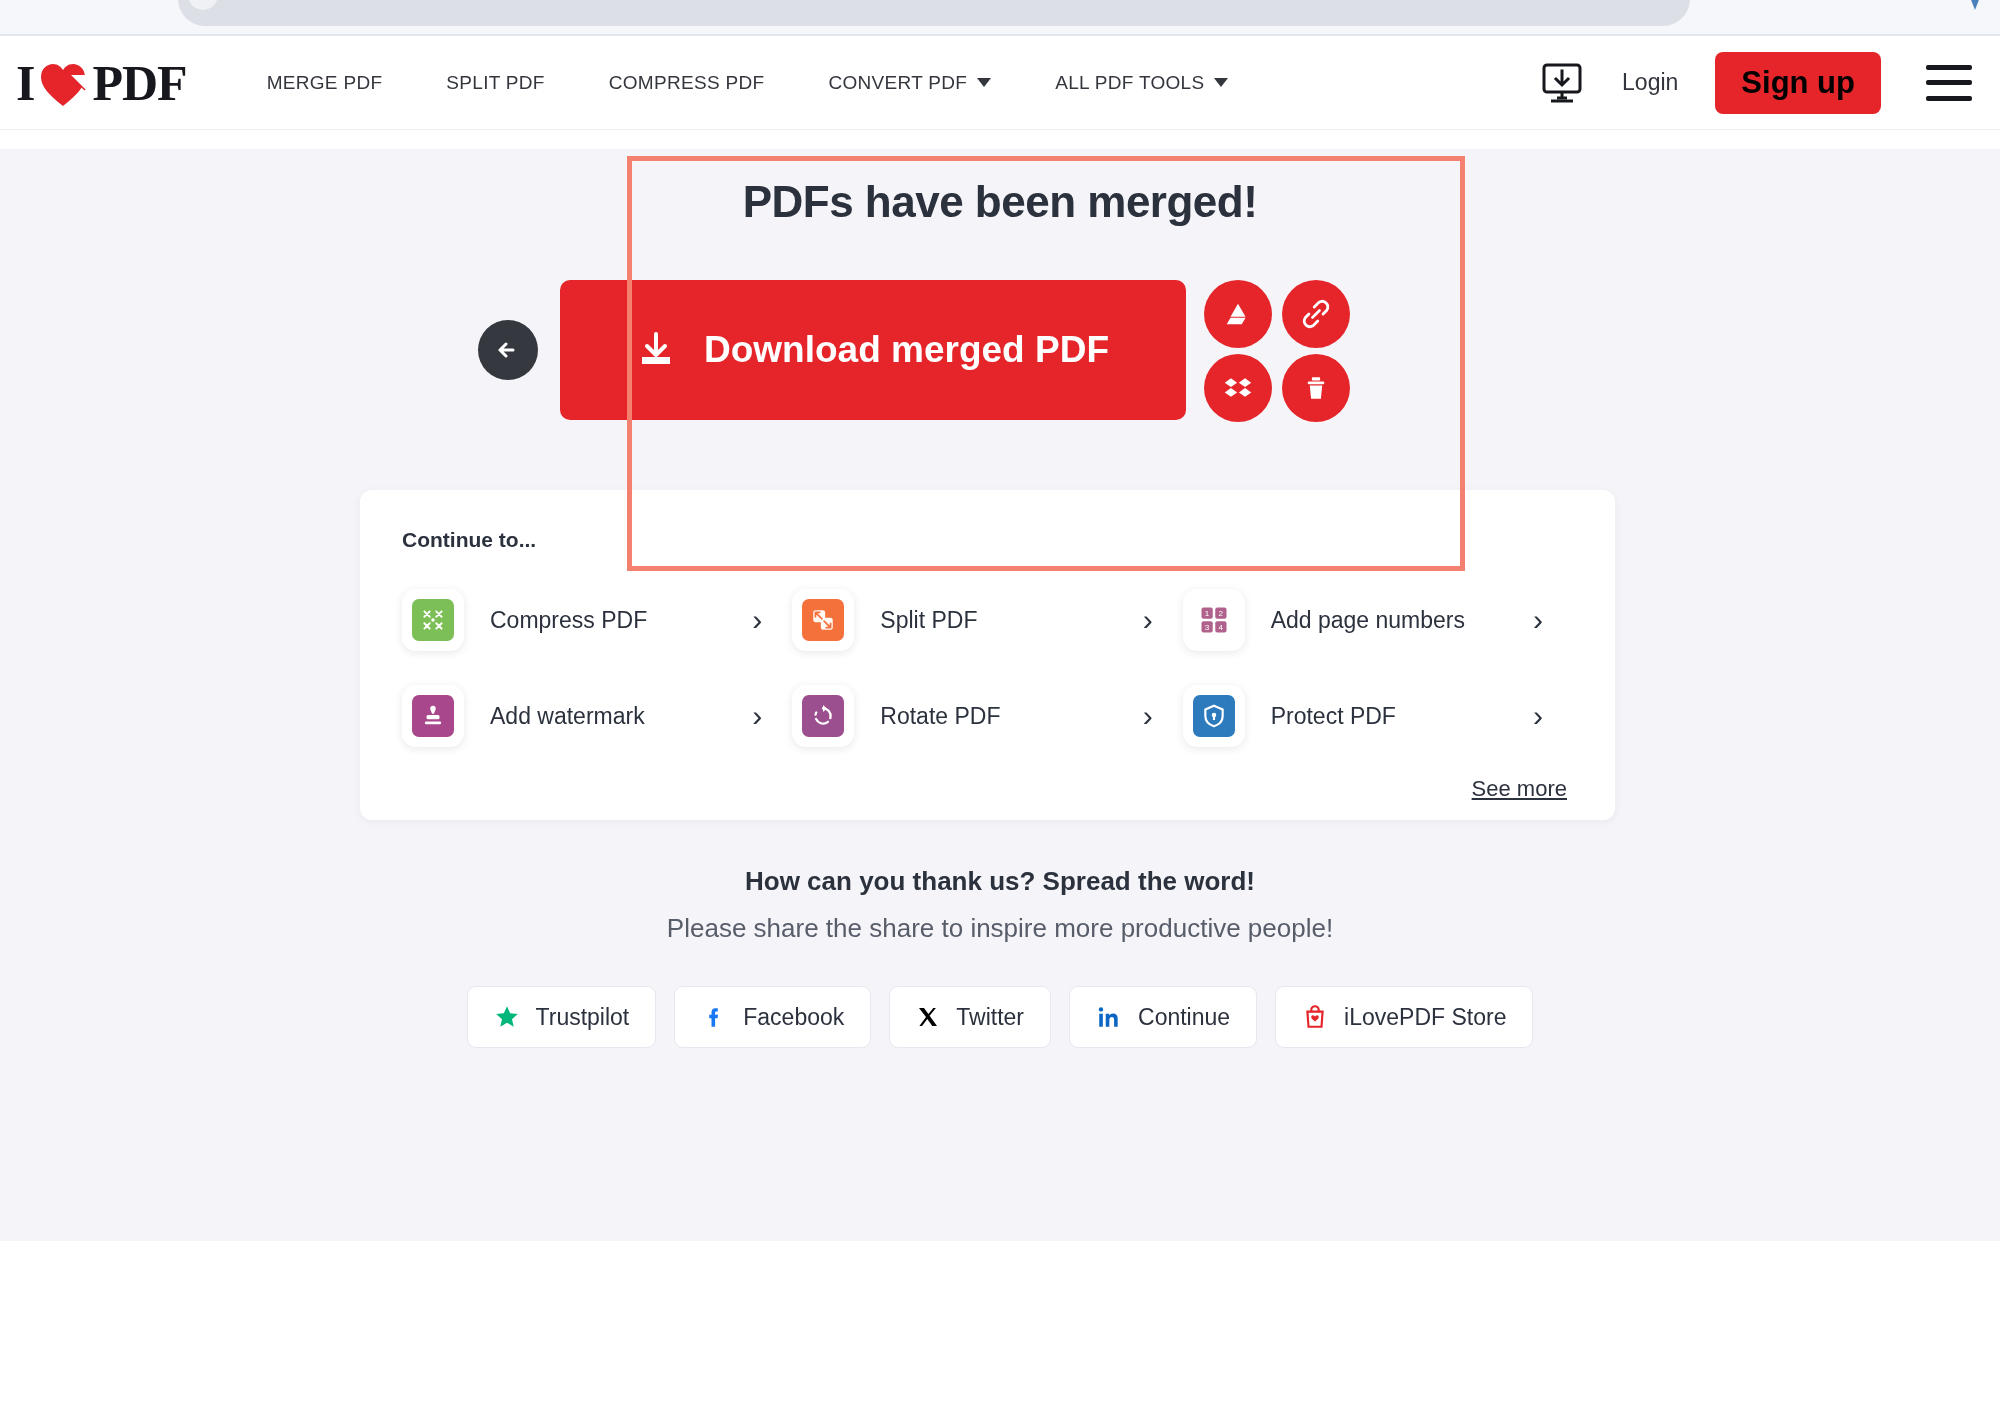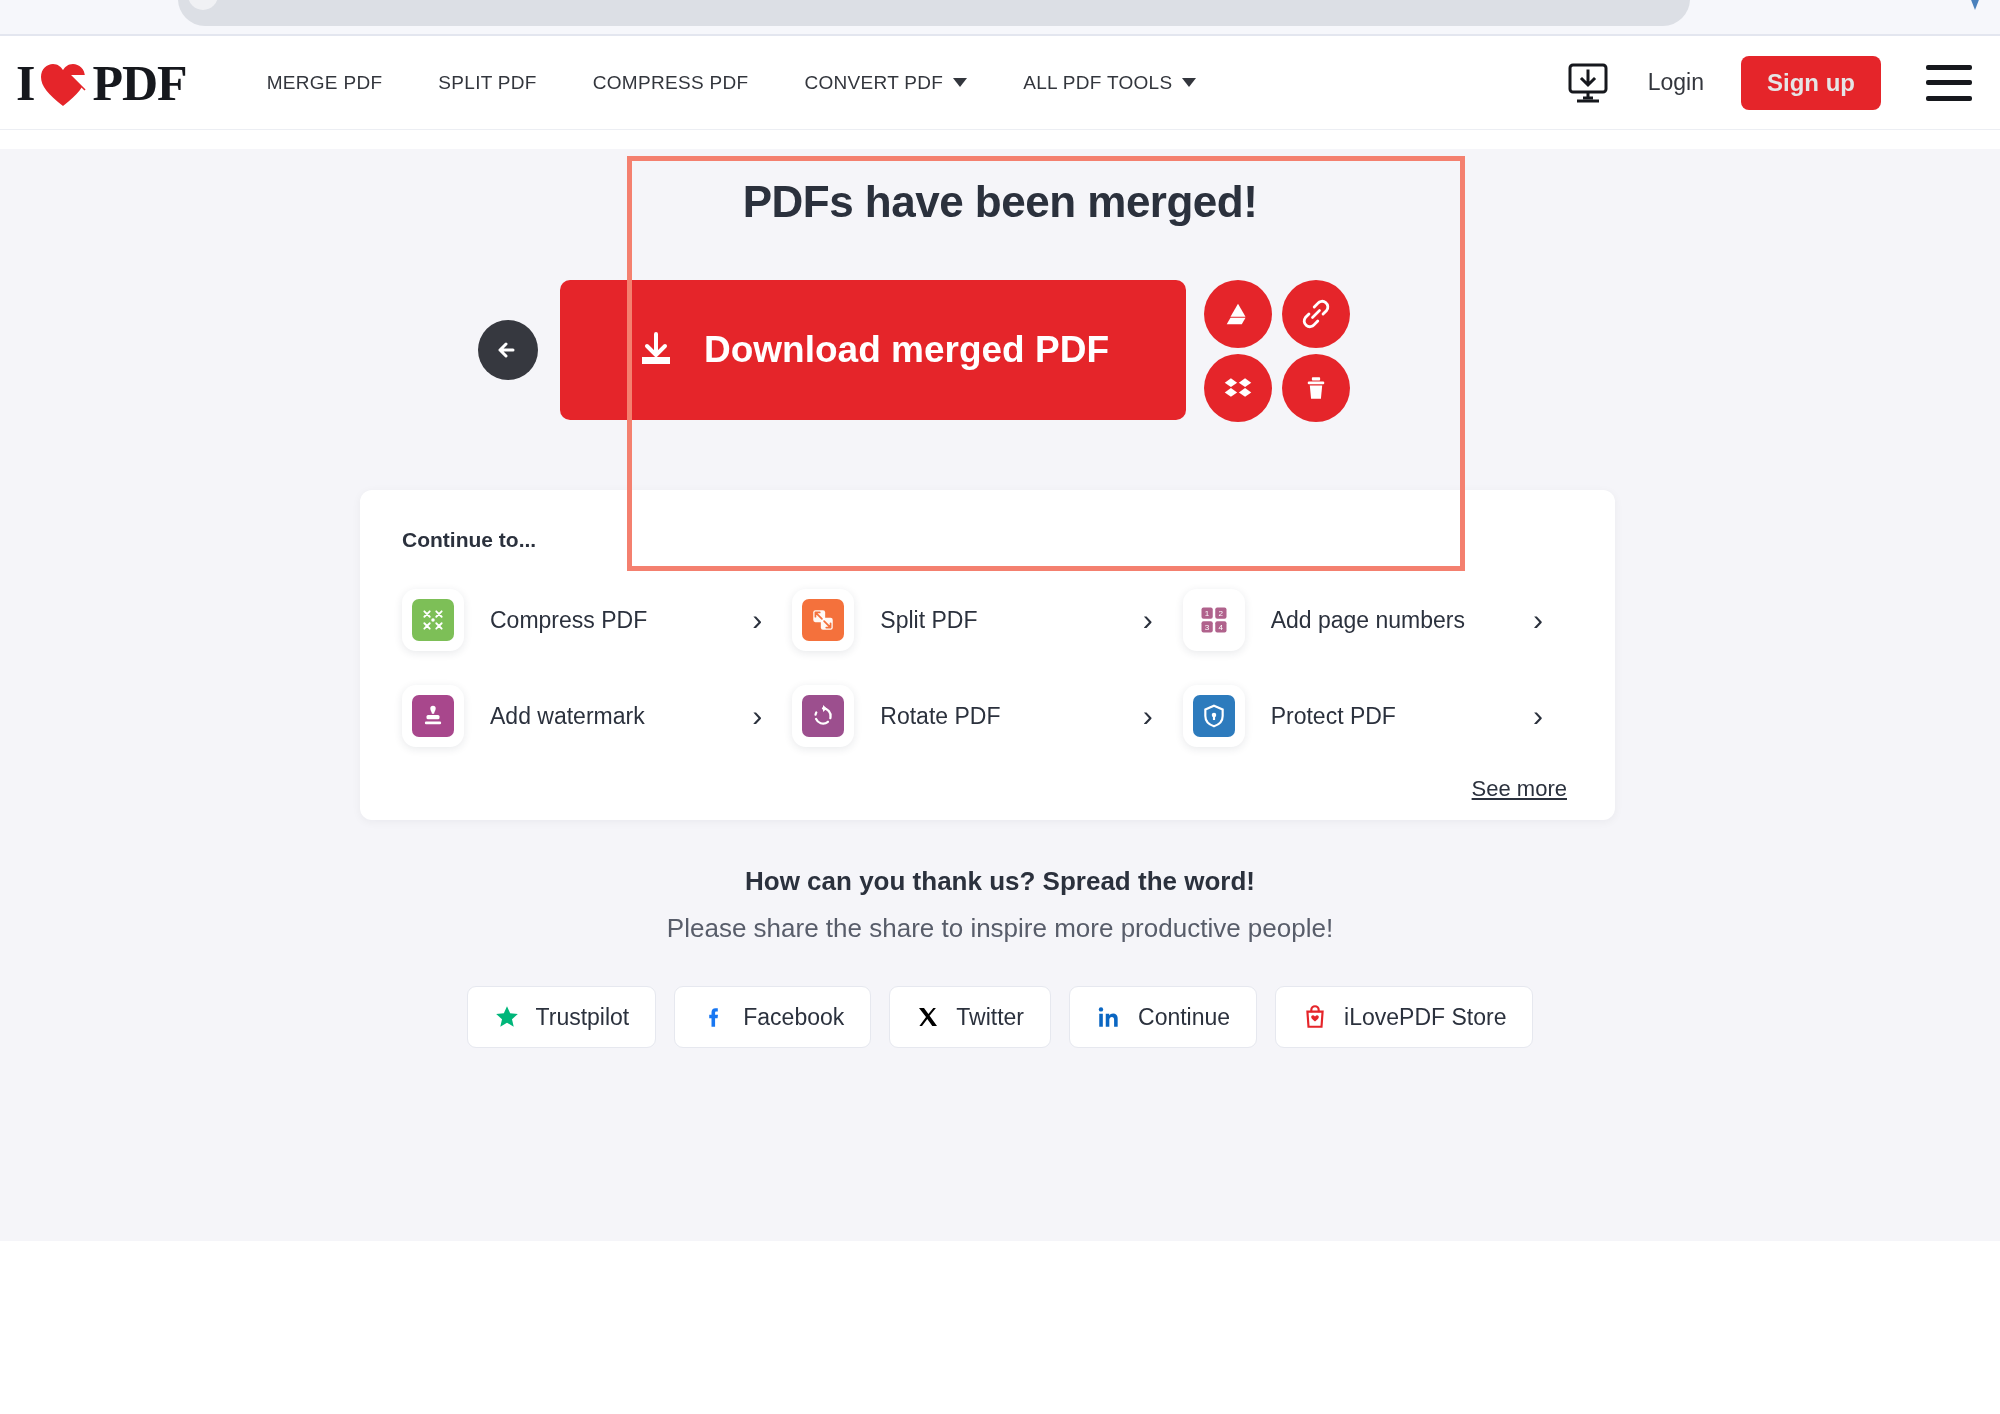--- a/index.html
+++ b/index.html
@@ -76,21 +76,21 @@
     position: relative;
     width: 46px;
     height: 44px;
     margin: 0 2px 0 2px;
   }
   .logo-pdf { margin-left: 4px; }
 
   .nav {
     display: flex;
     align-items: center;
-    gap: 0px;
+    gap: 8px;
   }
   .nav-item {
     font-size: 19px;
     font-weight: 500;
     letter-spacing: .3px;
     color: #33363d;
     padding: 10px 28px;
     white-space: nowrap;
     display: flex;
     align-items: center;
@@ -112,22 +112,22 @@
     gap: 37px;
   }
   .desktop-icon { width: 46px; height: 46px; }
   .login-link {
     font-size: 23px;
     color: #33363d;
     cursor: pointer;
   }
   .signup-btn {
     background: #e5252a;
-    color: #e5e5e5;
-    font-size: 24px;
+    color: #000000;
+    font-size: 31px;
     font-weight: bold;
     border: none;
     border-radius: 8px;
     padding: 13px 26px;
     cursor: pointer;
     font-family: "Liberation Sans", sans-serif;
   }
   .burger {
     width: 46px;
     height: 36px;

